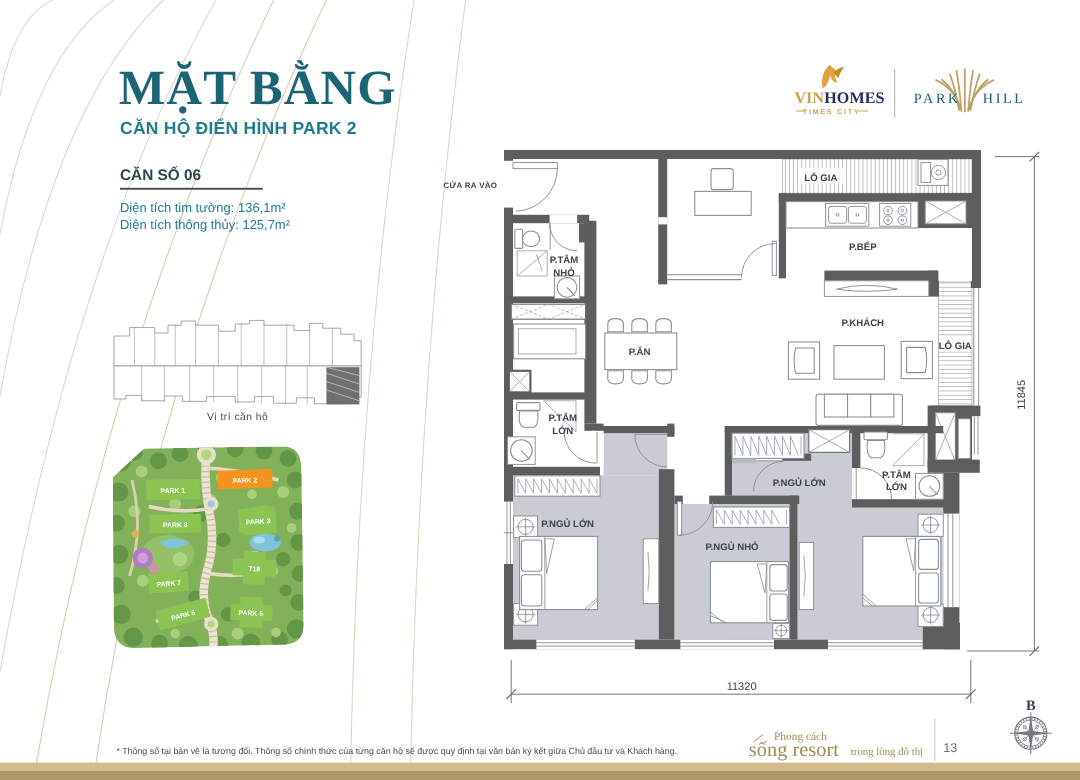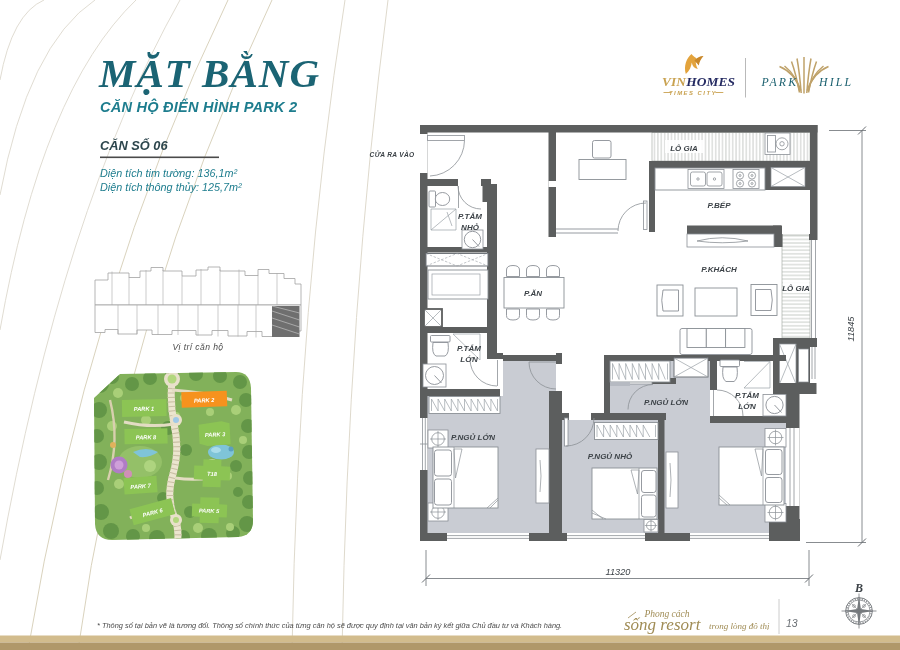--- a/index.html
+++ b/index.html
@@ -1,16 +1,16 @@
 <!DOCTYPE html>
 <html><head>
 <meta charset="utf-8">
 <style>
 html,body{margin:0;padding:0;background:#fff;}
-#page{position:relative;width:900px;height:650px;overflow:hidden;background:#ffffff;font-family:"Liberation Sans",sans-serif;font-style:italic;}
+#page{position:relative;width:900px;height:650px;overflow:hidden;background:#ffffff;font-family:"Liberation Sans",sans-serif;}
 </style>
 </head>
 <body>
 <div id="page">
 <svg width="900" height="650" viewBox="0 0 900 650" font-family="Liberation Sans, sans-serif">
 <defs>
 <pattern id="vhatch" width="3.4" height="8" patternUnits="userSpaceOnUse">
 <line x1="1.7" y1="0" x2="1.7" y2="8" stroke="#b7bcb7" stroke-width="0.8"></line>
 </pattern>
 <pattern id="hhatch" width="8" height="3.6" patternUnits="userSpaceOnUse">

